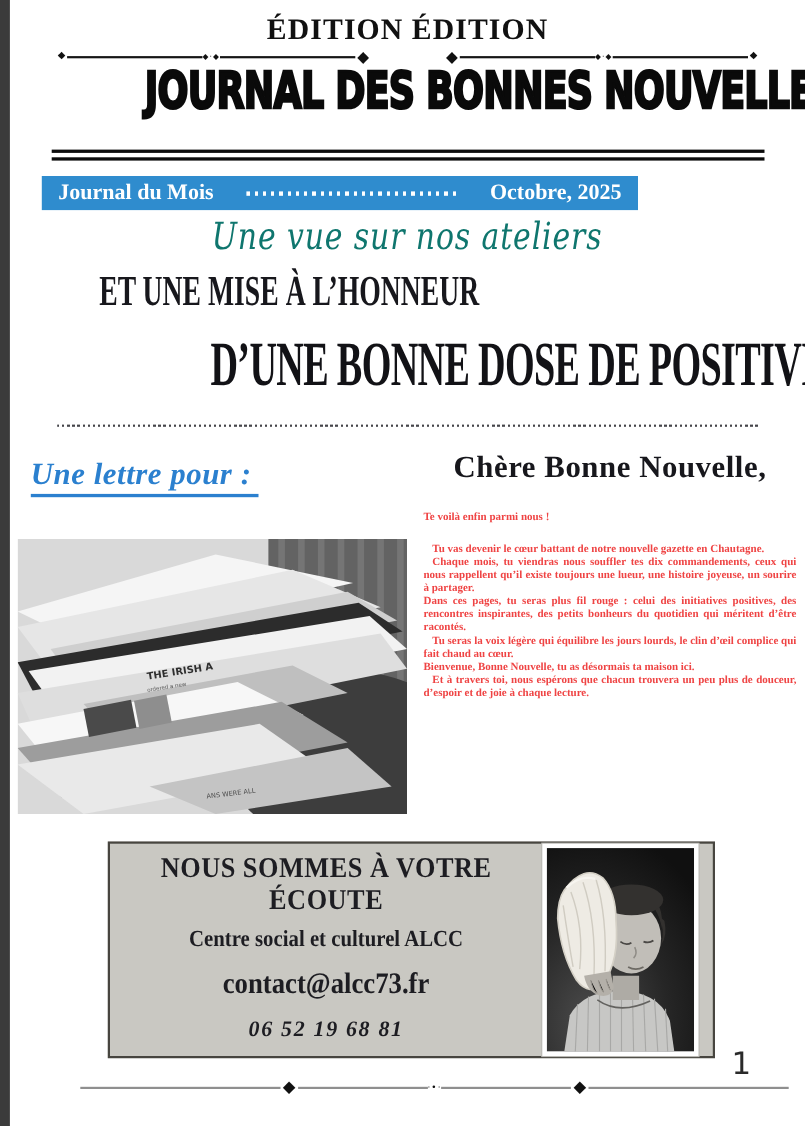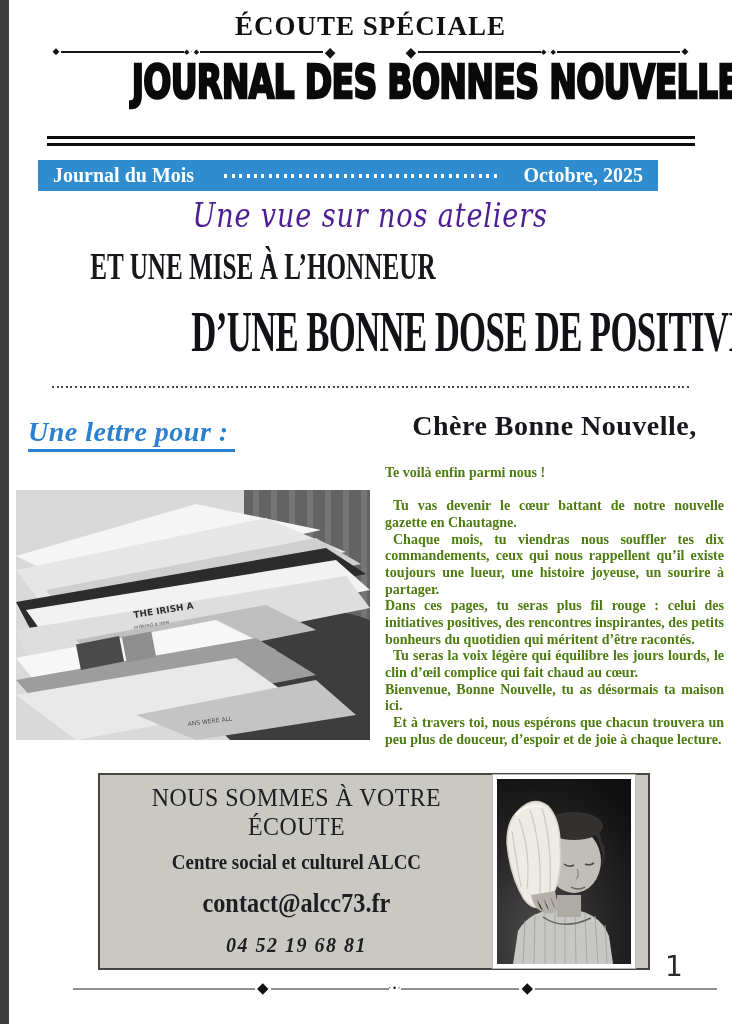--- a/index.html
+++ b/index.html
@@ -17,57 +17,57 @@
   .o-dots{font-family:"DejaVu Sans",sans-serif;font-size:7px;letter-spacing:1px;color:#111;white-space:nowrap;}
   .o-gap{width:66px;}
   .main-title{margin-top:1px;text-align:center;white-space:nowrap;
       font-family:"DejaVu Sans",sans-serif;font-weight:800;font-size:46px;line-height:1.0;
       letter-spacing:-1px;color:#0a0a0a;-webkit-text-stroke:2.5px #0a0a0a;}
   .main-title span{display:inline-block;transform:scaleX(0.72);transform-origin:center;}
   .double-rule{width:648px;margin:9px auto 0;height:10px;
       border-top:3.5px solid #0c0c0c;border-bottom:3.5px solid #0c0c0c;box-sizing:border-box;}
 
   
-  .date-bar{width:620px;height:31px;margin:14px 0 0 29px;background:#2f8cce;color:#fff;
+  .date-bar{width:542px;height:31px;margin:14px 0 0 29px;background:#2f8cce;color:#fff;
       display:flex;align-items:center;padding:0 15px;box-sizing:border-box;
       font-weight:700;font-size:20px;white-space:nowrap;}
   .leader{flex:1;height:4px;margin:2px 26px 0 30px;
       background:repeating-linear-gradient(90deg,#fff 0 3px,transparent 3px 7.5px);}
 
   
   .script-line{margin-top:4px;text-align:center;white-space:nowrap;
-      font-family:"DejaVu Serif",serif;font-style:italic;font-size:34px;color:#4c1d95;}
+      font-family:"DejaVu Serif",serif;font-style:italic;font-size:34px;color:#0f766e;}
   .script-line span{display:inline-block;transform:scaleX(0.8);transform-origin:center;letter-spacing:1px;}
   .head2{margin-top:9px;text-align:left;white-space:nowrap;font-weight:700;font-size:37px;color:#17171c;}
   .head2 span{display:inline-block;transform:scale(0.68,1.05);transform-origin:center;}
   .head3{margin-top:13px;text-align:center;white-space:nowrap;font-weight:700;font-size:56px;
       letter-spacing:-1px;color:#121216;}
   .head3 span{display:inline-block;transform:scale(0.62,1.02);transform-origin:center;}
   .dotted-divider{width:638px;height:2px;margin:22px auto 0;
       background:repeating-linear-gradient(90deg,#45454a 0 2px,transparent 2px 4.6px);}
 
   
   .letter-row{display:flex;margin-top:8px;}
   .col-left{width:366px;flex:0 0 366px;}
   .letter-label{display:inline-block;margin-left:19px;color:#2b80cf;font-weight:700;font-style:italic;
       font-size:28px;letter-spacing:0.5px;border-bottom:3px solid #2b80cf;padding:0 6px 1px 0;margin-top:20px;}
   .news-photo{display:block;margin:38px 0 0 7px;width:354px;height:250px;}
   .col-right{flex:1;padding:0 8px 0 10px;}
   .salutation{margin-top:14px;text-align:center;font-weight:700;font-size:28px;
       letter-spacing:0.5px;color:#17171c;white-space:nowrap;}
   .body-text{margin-top:23px;}
-  .body-text p{margin:0;font-size:14px;font-weight:700;line-height:1.19;text-align:justify;color:#4d7c0f;}
+  .body-text p{margin:0;font-size:10px;font-weight:700;line-height:1.19;text-align:justify;color:#ef4444;}
   .body-text p.sp{margin-bottom:17px;}
   .body-text p.ind{text-indent:8px;}
 
   
   .card{width:552px;height:197px;margin:25px 0 0 89px;background:#c9c8c2;border:2px solid #47453f;
       box-sizing:border-box;display:flex;align-items:center;}
   .card-text{flex:1;text-align:center;padding-bottom:4px;}
-  .card-title{font-size:26px;line-height:1.12;color:#1d1d22;font-weight:400;letter-spacing:0.5px;}
+  .card-title{font-size:26px;line-height:1.12;color:#1d1d22;font-weight:700;letter-spacing:0.5px;}
   .card-title span{display:block;transform:scaleX(0.92);transform-origin:center;white-space:nowrap;}
   .card-org{margin-top:9px;font-weight:700;font-size:21px;white-space:nowrap;}
   .card-org span{display:inline-block;transform:scaleX(0.9);transform-origin:center;}
   .card-email{margin-top:13px;font-weight:700;font-size:27px;}
   .card-email span{display:inline-block;transform:scaleX(0.9);transform-origin:center;}
   .card-phone{margin-top:15px;font-weight:700;font-style:italic;font-size:20px;letter-spacing:1.5px;}
   .card-photo{flex:0 0 134px;width:134px;margin-right:13px;background:#fff;padding:4px;
       box-shadow:0 0 0 1px #b9b8b3;}
   .card-photo svg{display:block;}
 
@@ -82,21 +82,21 @@
 </style>
 </head>
 <body>
 
 <div class="page">
   <div class="edge-strip"></div>
 
   <div class="content">
 
     <header>
-      <div class="kicker">ÉCOUTE SPÉCIALE</div>
+      <div class="kicker">ÉDITION ÉDITION</div>
 
       <div class="ornament">
         <span class="o-dia sm">◆</span>
         <span class="o-line"></span>
         <span class="o-dots">◆·◆</span>
         <span class="o-line"></span>
         <span class="o-dia">◆</span>
         <span class="o-gap"></span>
         <span class="o-dia">◆</span>
         <span class="o-line"></span>
@@ -173,21 +173,21 @@
     </div>
 
     <div class="card">
       <div class="card-text">
         <div class="card-title">
           <span>NOUS SOMMES À VOTRE</span>
           <span>ÉCOUTE</span>
         </div>
         <div class="card-org"><span>Centre social et culturel ALCC</span></div>
         <div class="card-email"><span>contact@alcc73.fr</span></div>
-        <div class="card-phone">04 52 19 68 81</div>
+        <div class="card-phone">06 52 19 68 81</div>
       </div>
 
       <div class="card-photo">
         <svg width="134" height="185" viewBox="0 0 134 185" aria-hidden="true">
           <defs>
             <radialGradient id="bgGlow" cx="30%" cy="85%" r="95%">
               <stop offset="0%" stop-color="#4c4c4c"></stop>
               <stop offset="55%" stop-color="#262626"></stop>
               <stop offset="100%" stop-color="#101010"></stop>
             </radialGradient>

